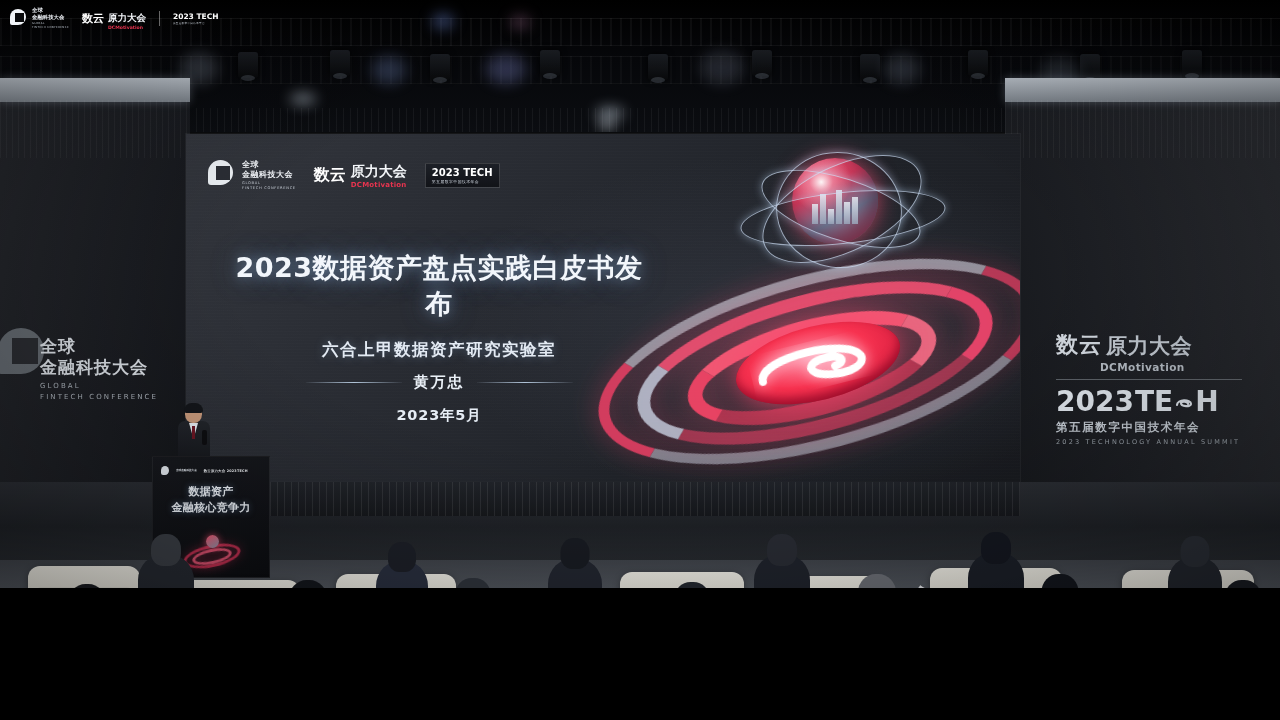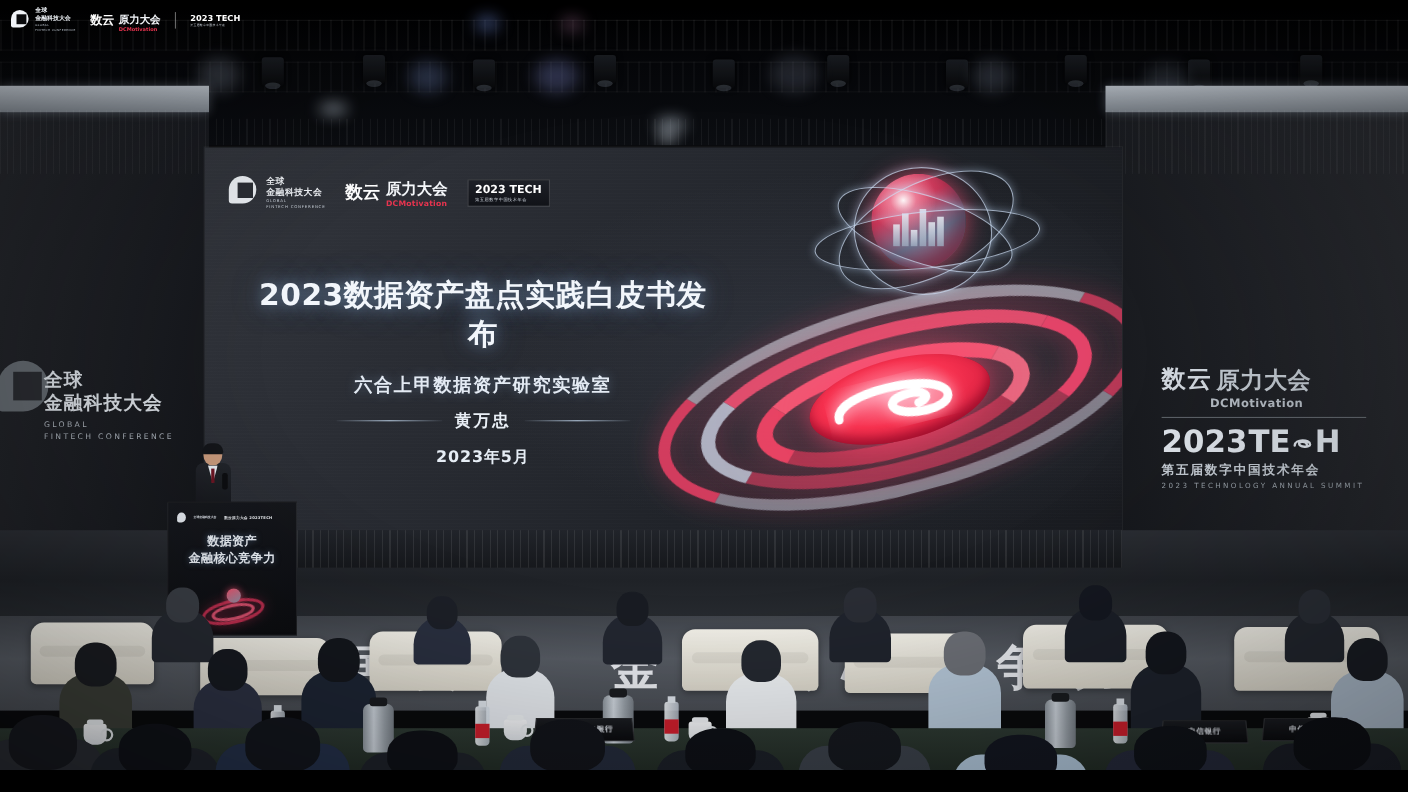--- a/index.html
+++ b/index.html
@@ -3,21 +3,21 @@
 <meta charset="utf-8">
 <title>Conference Stage Broadcast Frame</title>
 <style>
   * { margin:0; padding:0; box-sizing:border-box; }
   html,body { background:#000; }
   body {
     width:1280px; height:720px; overflow:hidden; position:relative;
     font-family:"DejaVu Sans","Liberation Sans",sans-serif;
     color:#fff;
   }
-  #stagecast { position:absolute; inset:0; width:1280px; height:700px; overflow:hidden;
+  #stagecast { position:absolute; inset:0; width:1280px; height:588px; overflow:hidden;
     background:#0a0b0d; }
 
   
   .ceiling { position:absolute; left:0; top:0; width:1280px; height:132px;
     background:linear-gradient(#000000 0%, #06070a 45%, #0b0d11 100%); overflow:hidden; }
   .truss { position:absolute; left:0; width:1280px; height:28px;
     background:repeating-linear-gradient(90deg,
       rgba(255,255,255,.045) 0px, rgba(255,255,255,.045) 2px,
       rgba(0,0,0,0) 2px, rgba(0,0,0,0) 10px);
     border-top:1px solid rgba(255,255,255,.07);

